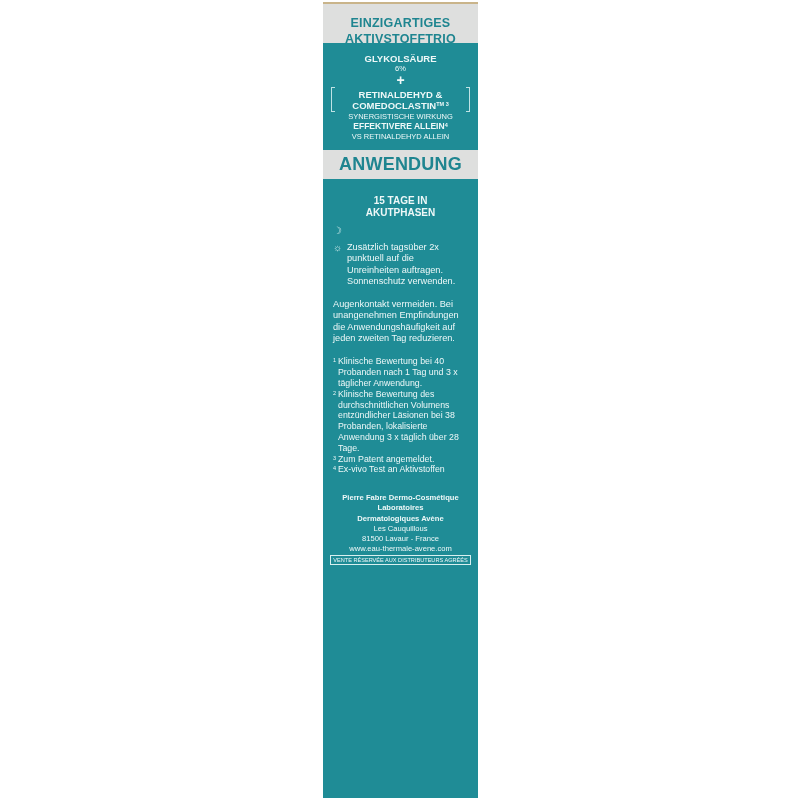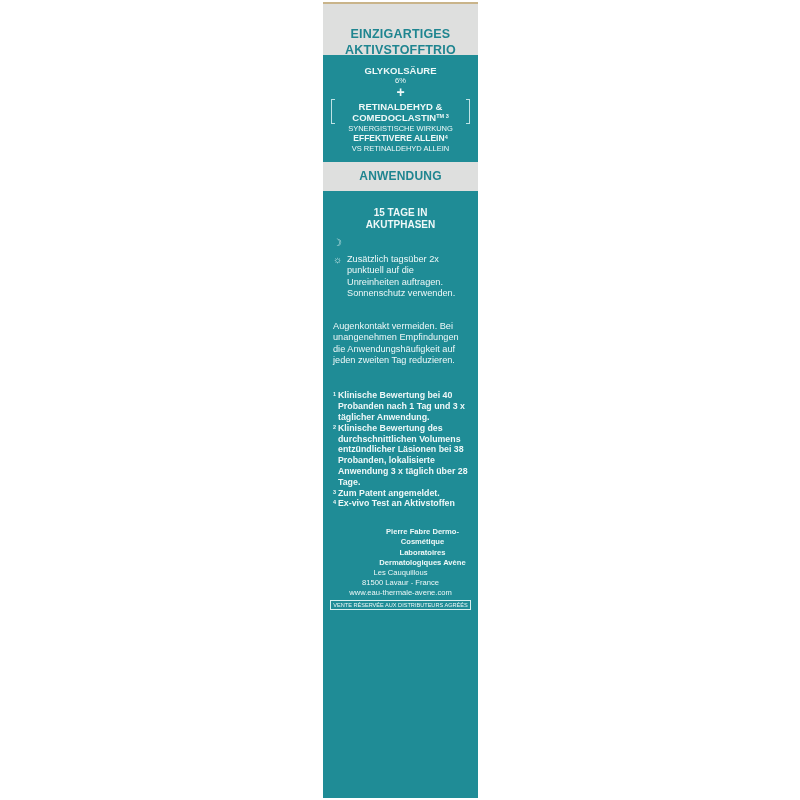--- a/index.html
+++ b/index.html
@@ -1,38 +1,38 @@
 <!DOCTYPE html>
 <html><head>
 <meta charset="utf-8">
 <style>
   html, body { margin:0; padding:0; background:#ffffff; }
   body { width:800px; height:800px; position:relative; overflow:hidden; font-family:"Liberation Sans", sans-serif; }
   .panel { position:absolute; left:323px; top:2px; width:155px; height:796px; background:#1f8c96; color:#eef8f8; box-sizing:border-box; border-top:2px solid #c9b48a; }
   .band { background:#dedfde; color:#1f8590; font-weight:bold; text-align:center; letter-spacing:0.2px; }
-  .band1 { padding:22px 4px 5px; font-size:12.5px; line-height:16px; height:51px; box-sizing:border-box; }
-  .band2 { padding:6px 4px; font-size:12px; line-height:16px; height:29px; box-sizing:border-box; margin-top:9px; }
+  .band1 { padding:11px 4px 5px; font-size:12.5px; line-height:16px; height:39px; box-sizing:border-box; }
+  .band2 { padding:6px 4px; font-size:18px; line-height:16px; height:29px; box-sizing:border-box; margin-top:9px; }
   .center { text-align:center; }
   .strong { font-weight:bold; font-size:9.5px; line-height:11px; }
   .small { font-size:7.5px; line-height:9px; }
   .plus { font-weight:bold; font-size:14px; line-height:12px; margin:1px 0; }
   .bracket { position:relative; margin:0 8px; padding:2px 14px 1px; border-left:1px solid #bfe3e5; border-right:1px solid #bfe3e5; }
   .bracket::before, .bracket::after { content:""; position:absolute; top:0; bottom:0; width:3px; border-top:1px solid #bfe3e5; border-bottom:1px solid #bfe3e5; }
   .bracket::before { left:0; } .bracket::after { right:0; }
   sup { font-size:5.5px; vertical-align:top; position:relative; top:-1px; }
   .big { font-weight:bold; font-size:21px; line-height:22px; margin-top:8px; }
   .title2 { font-weight:bold; font-size:10px; line-height:12px; margin-top:16px;text-align:center; }
   .body { font-size:9.2px; line-height:11.3px; padding:0 10px; }
   .step { display:flex; margin-top:6px; }
   .step .ic { width:14px; flex:0 0 14px; font-size:10px; line-height:11px; color:#d8f0f0; }
   .notes { font-size:8.8px; line-height:10.8px; padding:0 8px 0 10px; }
   .note { display:flex; }
   .note .n { width:5px; flex:0 0 5px; font-size:5.5px; line-height:8px; }
   .addr { text-align:center; font-size:7.6px; line-height:10.2px; margin-top:18px; }
-  .addr .b { font-weight:bold;padding-left:44px; }
+  .addr .b { font-weight:bold; }
   .addr .u { }
   .vente { display:inline-block; border:1px solid #d8f0f0; font-size:5.6px; line-height:8px; padding:0 2px; margin-top:1px; white-space:nowrap; }
 </style>
 </head>
 <body>
 
 <div class="panel">
   <div class="band band1">
     <div>EINZIGARTIGES</div>
     <div>AKTIVSTOFFTRIO</div>
@@ -62,24 +62,24 @@
   </div>
 
   <div class="body">
     <div class="step">
       <span class="ic">☽</span>
     </div>
     <div class="step">
       <span class="ic">☼</span>
       <span>Zusätzlich tagsüber 2x punktuell auf die Unreinheiten auftragen. Sonnenschutz verwenden.</span>
     </div>
-    <div style="margin-top:22px;">Augenkontakt vermeiden. Bei unangenehmen Empfindungen die Anwendungshäufigkeit auf jeden zweiten Tag reduzieren.</div>
+    <div style="margin-top:12px;">Augenkontakt vermeiden. Bei unangenehmen Empfindungen die Anwendungshäufigkeit auf jeden zweiten Tag reduzieren.</div>
   </div>
 
-  <div class="notes" style="margin-top:24px;font-weight:bold;">
+  <div class="notes" style="margin-top:12px;">
     <div class="note">
         <span class="n">1</span>
         <span>Klinische Bewertung bei 40 Probanden nach 1 Tag und 3 x täglicher Anwendung.</span>
       </div>
     <div class="note">
         <span class="n">2</span>
         <span>Klinische Bewertung des durchschnittlichen Volumens entzündlicher Läsionen bei 38 Probanden, lokalisierte Anwendung 3 x täglich über 28 Tage.</span>
       </div>
     <div class="note">
         <span class="n">3</span>

